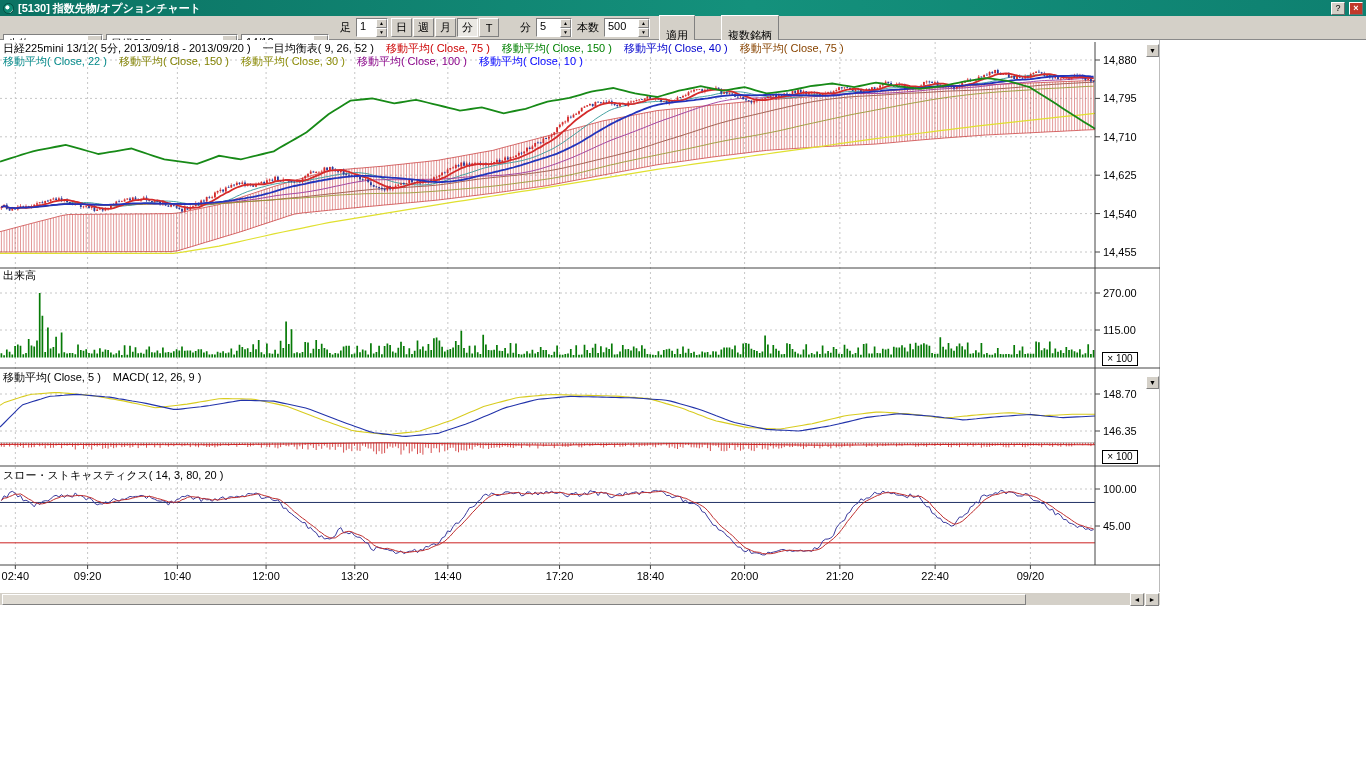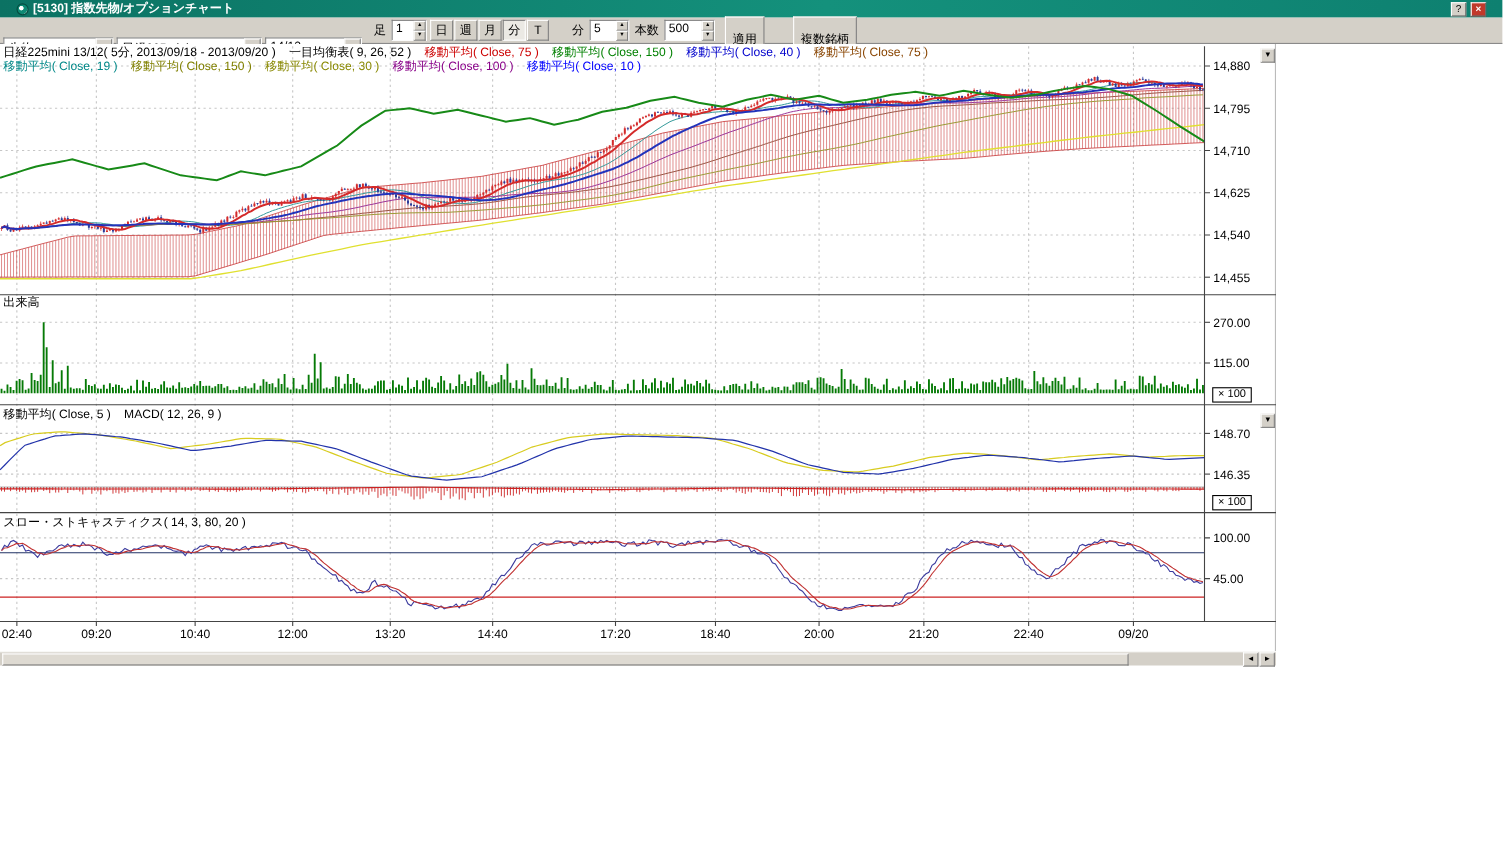--- a/index.html
+++ b/index.html
@@ -2,21 +2,21 @@
 <html><head>
 <meta charset="utf-8">
 <style>
   *{margin:0;padding:0;box-sizing:border-box;}
   body{background:#ffffff;font-family:"Liberation Sans","DejaVu Sans",sans-serif;}
   .window{position:relative;width:1366px;height:768px;background:#fff;overflow:hidden;}
 
   
   .titlebar{position:absolute;left:0;top:0;width:1366px;height:16px;
     background:linear-gradient(90deg,#0b7263,#14917c 55%,#0e8070);
-    display:flex;align-items:center;padding:0 15px;gap:4px;}
+    display:flex;align-items:center;padding:0 3px;gap:4px;}
   .title-icon{width:11px;height:11px;border-radius:50%;flex:0 0 auto;
     background:radial-gradient(circle at 38% 38%,#ffffff 0 22%,#0d8a74 30% 68%,#dff2ec 74%);
     border:1px solid #044d41;}
   .title-text{color:#fff;font-size:11px;font-weight:bold;flex:1;white-space:nowrap;line-height:14px;}
   .tb-btn{width:14px;height:13px;font-size:9px;line-height:10px;text-align:center;cursor:pointer;padding:0;
     border:1px solid;border-color:#ffffff #6b6b6b #6b6b6b #ffffff;background:#d4d0c8;color:#000;}
   .tb-btn.close{background:#c0392b;color:#fff;font-weight:bold;}
 
   
   .toolbar{position:absolute;left:0;top:16px;width:1366px;height:24px;background:#d4d0c8;
@@ -219,21 +219,21 @@
         <line x1="744.6" y1="525" x2="744.6" y2="529" stroke="#444" stroke-width="1"></line>
         <text x="744.6" y="540" font-size="11" fill="#000" text-anchor="middle">20:00</text>
         <line x1="839.865" y1="525" x2="839.865" y2="529" stroke="#444" stroke-width="1"></line>
         <text x="839.865" y="540" font-size="11" fill="#000" text-anchor="middle">21:20</text>
         <line x1="935.13" y1="525" x2="935.13" y2="529" stroke="#444" stroke-width="1"></line>
         <text x="935.13" y="540" font-size="11" fill="#000" text-anchor="middle">22:40</text>
         <line x1="1030.395" y1="525" x2="1030.395" y2="529" stroke="#444" stroke-width="1"></line>
         <text x="1030.395" y="540" font-size="11" fill="#000" text-anchor="middle">09/20</text>
       </svg>
     <div class="hdr" id="hdr1" style="top:2px"><span style="color: rgb(0, 0, 0);">日経225mini 13/12( 5分, 2013/09/18 - 2013/09/20 )</span><span style="color: rgb(0, 0, 0);">一目均衡表( 9, 26, 52 )</span><span style="color: rgb(204, 0, 0);">移動平均( Close, 75 )</span><span style="color: rgb(0, 128, 0);">移動平均( Close, 150 )</span><span style="color: rgb(0, 0, 204);">移動平均( Close, 40 )</span><span style="color: rgb(136, 68, 0);">移動平均( Close, 75 )</span></div>
-    <div class="hdr" id="hdr2" style="top:15px"><span style="color: rgb(0, 136, 136);">移動平均( Close, 19 )</span><span style="color: rgb(128, 128, 0);">移動平均( Close, 150 )</span><span style="color: rgb(136, 136, 0);">移動平均( Close, 30 )</span><span style="color: rgb(136, 0, 136);">移動平均( Close, 100 )</span><span style="color: rgb(0, 0, 255);">移動平均( Close, 10 )</span></div>
+    <div class="hdr" id="hdr2" style="top:15px"><span style="color: rgb(0, 136, 136);">移動平均( Close, 22 )</span><span style="color: rgb(128, 128, 0);">移動平均( Close, 150 )</span><span style="color: rgb(136, 136, 0);">移動平均( Close, 30 )</span><span style="color: rgb(136, 0, 136);">移動平均( Close, 100 )</span><span style="color: rgb(0, 0, 255);">移動平均( Close, 10 )</span></div>
     <div class="pane-label" style="top:229px">出来高</div>
     <div class="hdr" id="macd-labels" style="top:331px"><span style="color: rgb(0, 0, 0);">移動平均( Close, 5 )</span><span style="color: rgb(0, 0, 0);">MACD( 12, 26, 9 )</span></div>
     <div class="pane-label" style="top:429px">スロー・ストキャスティクス( 14, 3, 80, 20 )</div>
     <div class="x100" style="top:312px">× 100</div>
     <div class="x100" style="top:410px">× 100</div>
     <button class="collapse-btn" style="top:4px">▼</button>
     <button class="collapse-btn" style="top:336px">▼</button>
   </div>
 
   <div class="hscroll">

